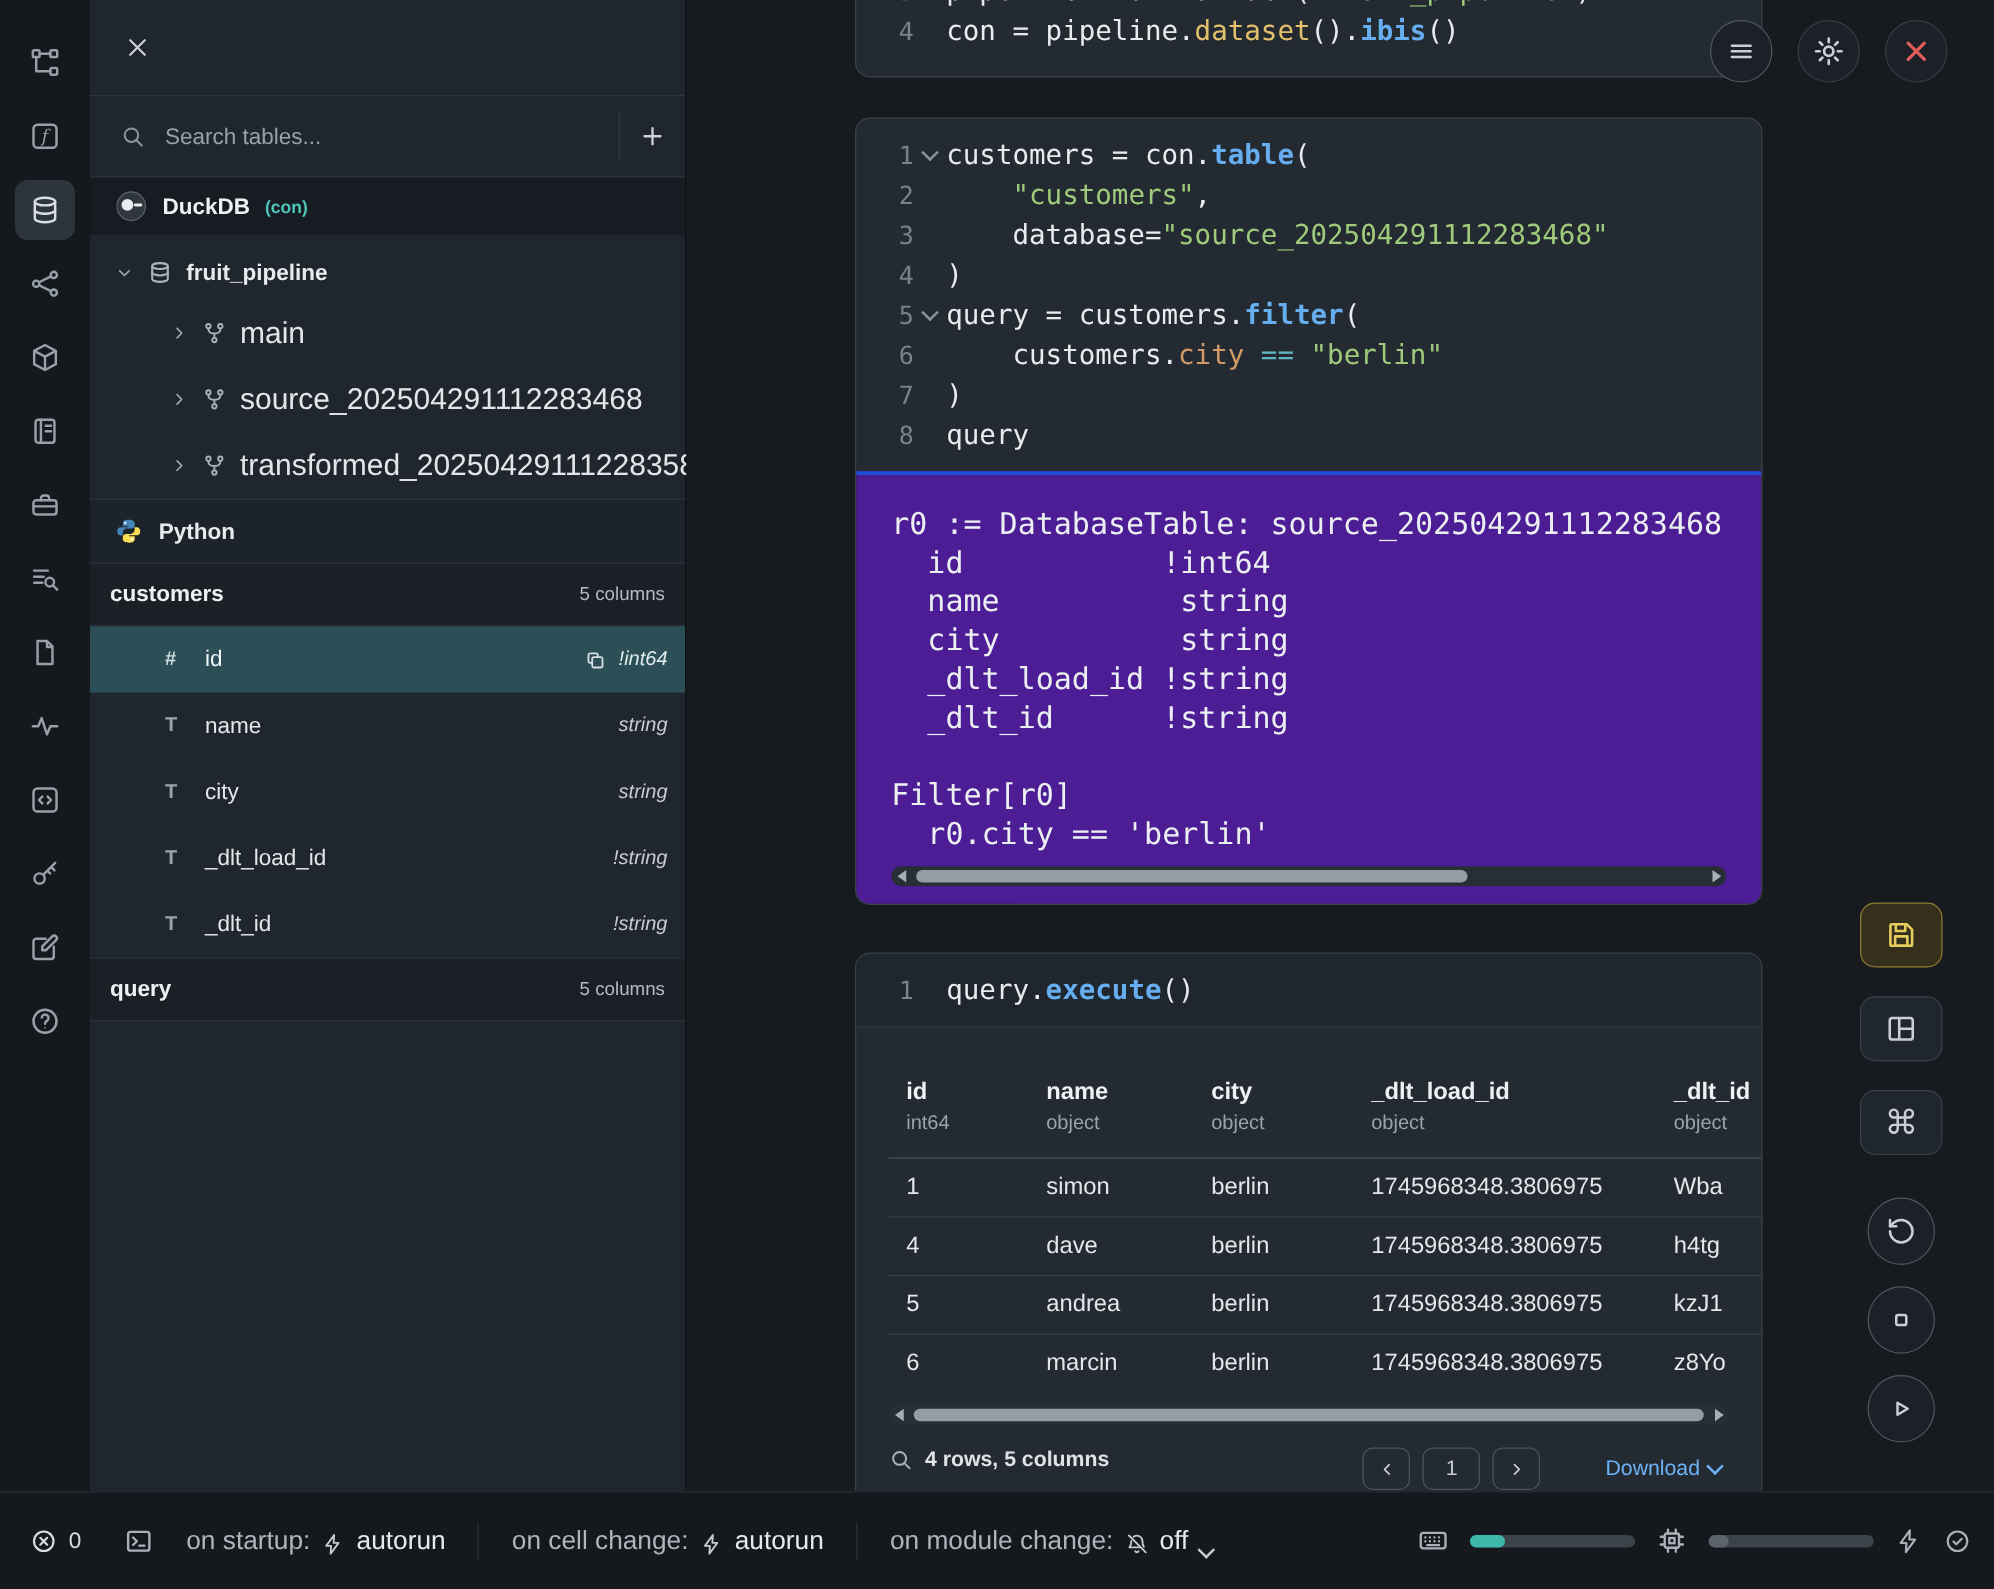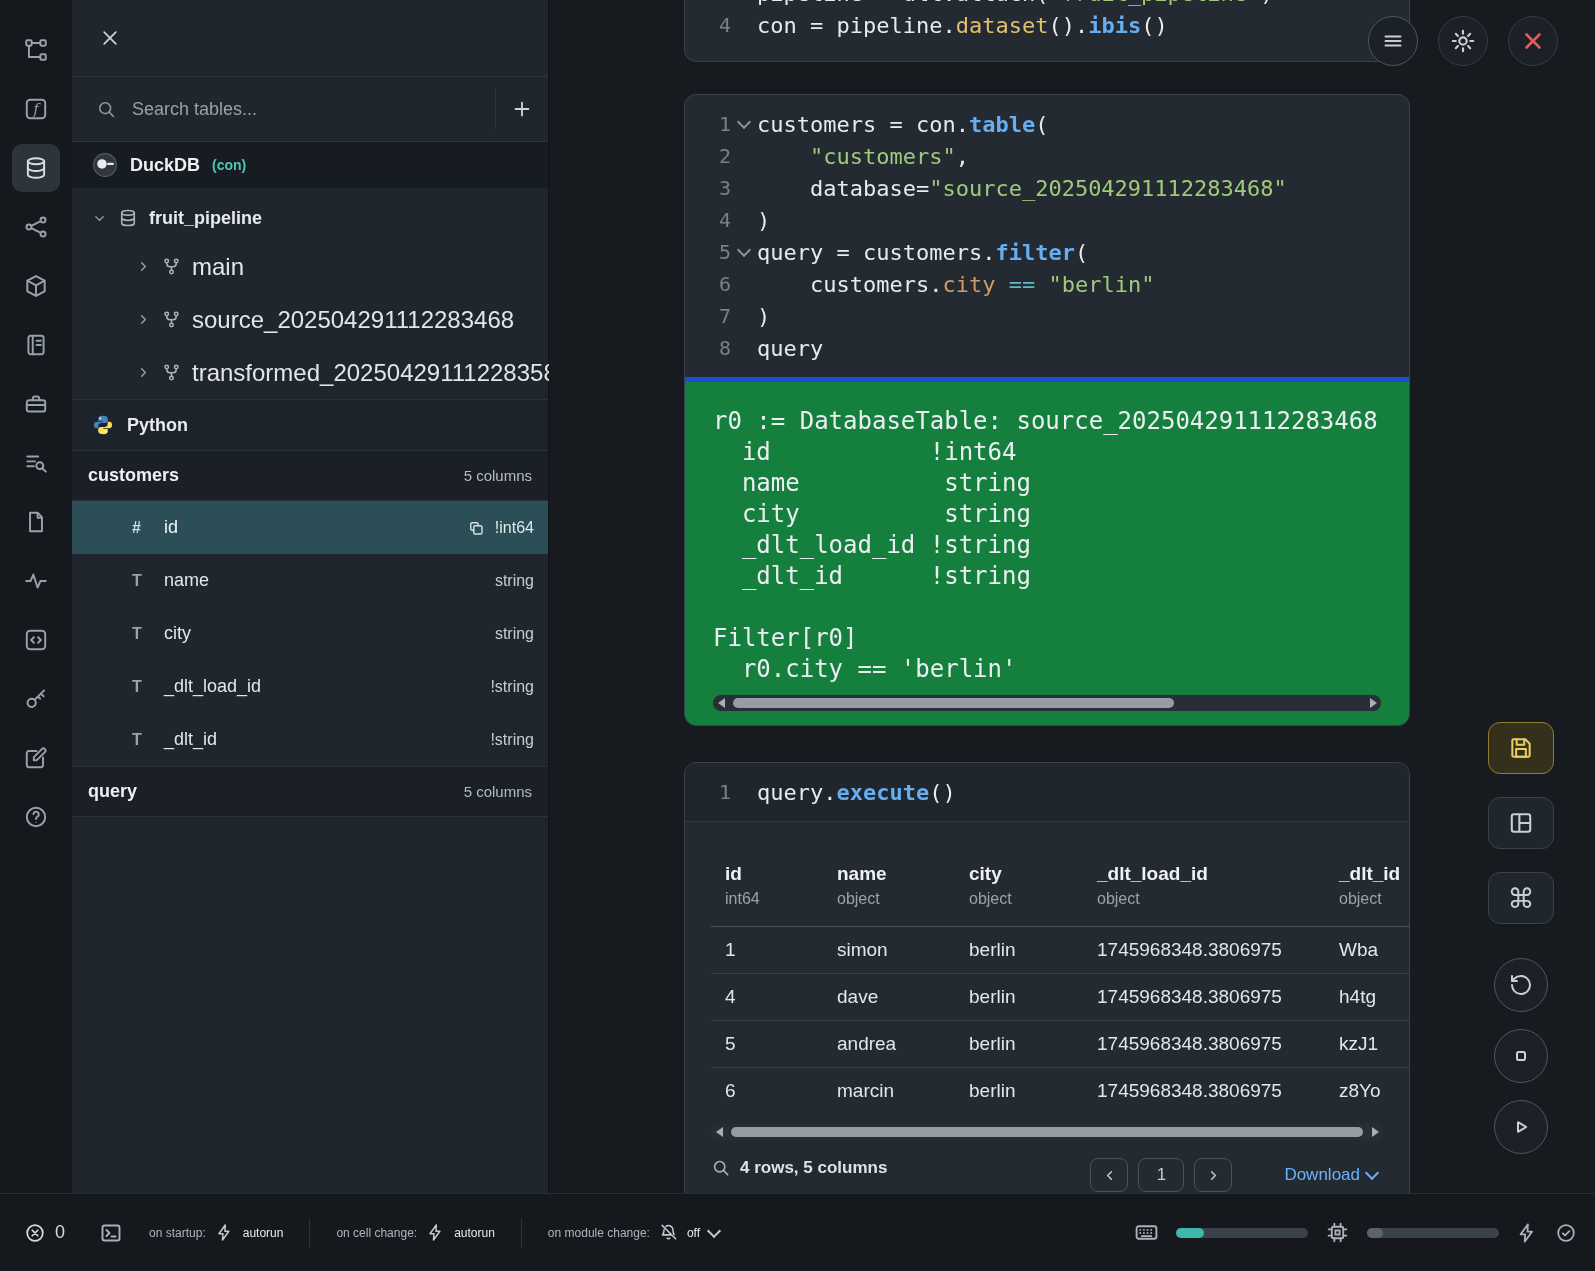--- a/index.html
+++ b/index.html
@@ -36,34 +36,34 @@
   .tree .node-ic{color:#aab2ba;flex:none;}
   .py-row{height:50px;display:flex;align-items:center;padding-left:20px;gap:13px;font-size:18px;font-weight:bold;
     color:#e8ebee;background:#1d232a;border-top:1px solid #2a323a;}
   .tbl-head{height:49px;background:#1a2026;display:flex;align-items:center;padding:0 16px;
     border-top:1px solid #2a323a;border-bottom:1px solid #2a323a;}
   .tbl-name{font-size:18px;font-weight:bold;color:#eef1f3;flex:1;}
   .tbl-meta{font-size:15px;font-weight:normal;color:#b4bbc2;}
   .col-row{height:53px;display:flex;align-items:center;padding:0 14px 0 60px;font-size:18px;color:#e3e7ea;}
   .col-glyph{width:32px;color:#9aa2ab;font-size:16px;font-weight:bold;flex:none;}
   .col-name{flex:1;}
-  .col-type{font-size:16px;color:#c6ccd2;}
+  .col-type{font-size:16px;color:#c6ccd2;font-style:italic;}
   .col-row.selected{background:#2b4e57;color:#f2f6f7;}
   .col-row.selected .col-glyph{color:#cfdfe1;}
   .col-row.selected .col-type{color:#e0eaeb;}
   .col-row .copy{color:#d6dee1;margin-right:10px;background:none;border:none;padding:0;}
 
   
   .content{position:absolute;left:549px;top:0;width:1046px;height:1193px;overflow:hidden;background:#171b20;}
   .cell{position:absolute;left:135px;width:726px;background:#242a31;border:1px solid #3a434c;
     border-radius:12px;box-sizing:border-box;overflow:hidden;}
   .cell-top{top:-34px;padding:10px 0 20px;}
   .cell-main{top:94px;}
   .cell-main .code{padding:13px 0;}
-  .cell-main .output{background:#15803d;border-top:5px solid #1d4ed8;padding:24px 28px 14px;}
+  .cell-main .output{background:#4c1d95;border-top:3px solid #1d4ed8;padding:24px 28px 14px;}
   .output pre{margin:0;font-family:"DejaVu Sans Mono",monospace;font-size:24px;line-height:31px;
     color:#eceff1;white-space:pre;overflow:hidden;}
   .cell-exec{top:762px;height:470px;}
   .cell-exec .code{padding:13px 0;background:#20262d;border-bottom:1px solid #333c44;}
   .cell-exec .result{padding:30px 26px 0;}
 
   .code-line{display:flex;align-items:center;height:32px;font-family:"DejaVu Sans Mono",monospace;font-size:22px;}
   .gutter{width:46px;text-align:right;color:#79818a;font-size:20px;flex:none;}
   .fold{width:26px;height:100%;flex:none;display:flex;align-items:center;justify-content:center;}
   .fold.has-fold::before{content:'';width:8px;height:8px;border-right:2px solid #8a929a;
@@ -109,21 +109,21 @@
   #btn-cmd{left:1488px;top:872px;width:66px;height:52px;border-radius:12px;background:#20262d;border:1px solid #39424b;
     color:#c9cfd5;font-size:27px;font-family:"DejaVu Sans",sans-serif;}
   #btn-undo,#btn-stop,#btn-run{left:1494px;width:54px;height:54px;border-radius:50%;border:1.5px solid #4d565f;color:#c9cfd5;}
   #btn-undo{top:958px;} #btn-stop{top:1029px;} #btn-run{top:1100px;}
 
   
   .statusbar{position:absolute;left:0;bottom:0;width:1595px;height:78px;background:#15191e;border-top:1px solid #262d34;
     display:flex;align-items:center;padding:0 18px;box-sizing:border-box;gap:20px;color:#c3cad0;z-index:20;}
   .sb-errors{display:flex;align-items:center;gap:9px;font-size:18px;color:#d6dbdf;background:none;border:none;}
   .sb-term{color:#aab2b9;background:none;border:none;padding:0;margin-left:8px;}
-  .sb-item{display:flex;align-items:center;gap:9px;font-size:12px;background:none;border:none;color:#c3cad0;}
+  .sb-item{display:flex;align-items:flex-end;gap:9px;font-size:21px;background:none;border:none;color:#c3cad0;}
   .sb-label{color:#aeb6bd;} .sb-value{color:#e6eaed;}
   .sb-sep{width:1px;height:30px;background:#2a323a;}
   .sb-right{margin-left:auto;display:flex;align-items:center;gap:17px;color:#aab2b9;}
   .slider{width:132px;height:10px;border-radius:6px;background:#3a424a;position:relative;}
   .slider .fill{position:absolute;left:0;top:0;bottom:0;width:28px;border-radius:6px;background:#3db8ab;}
   .slider.s2 .fill{width:16px;background:#5b646d;}
 </style>
 </head>
 <body>
 

